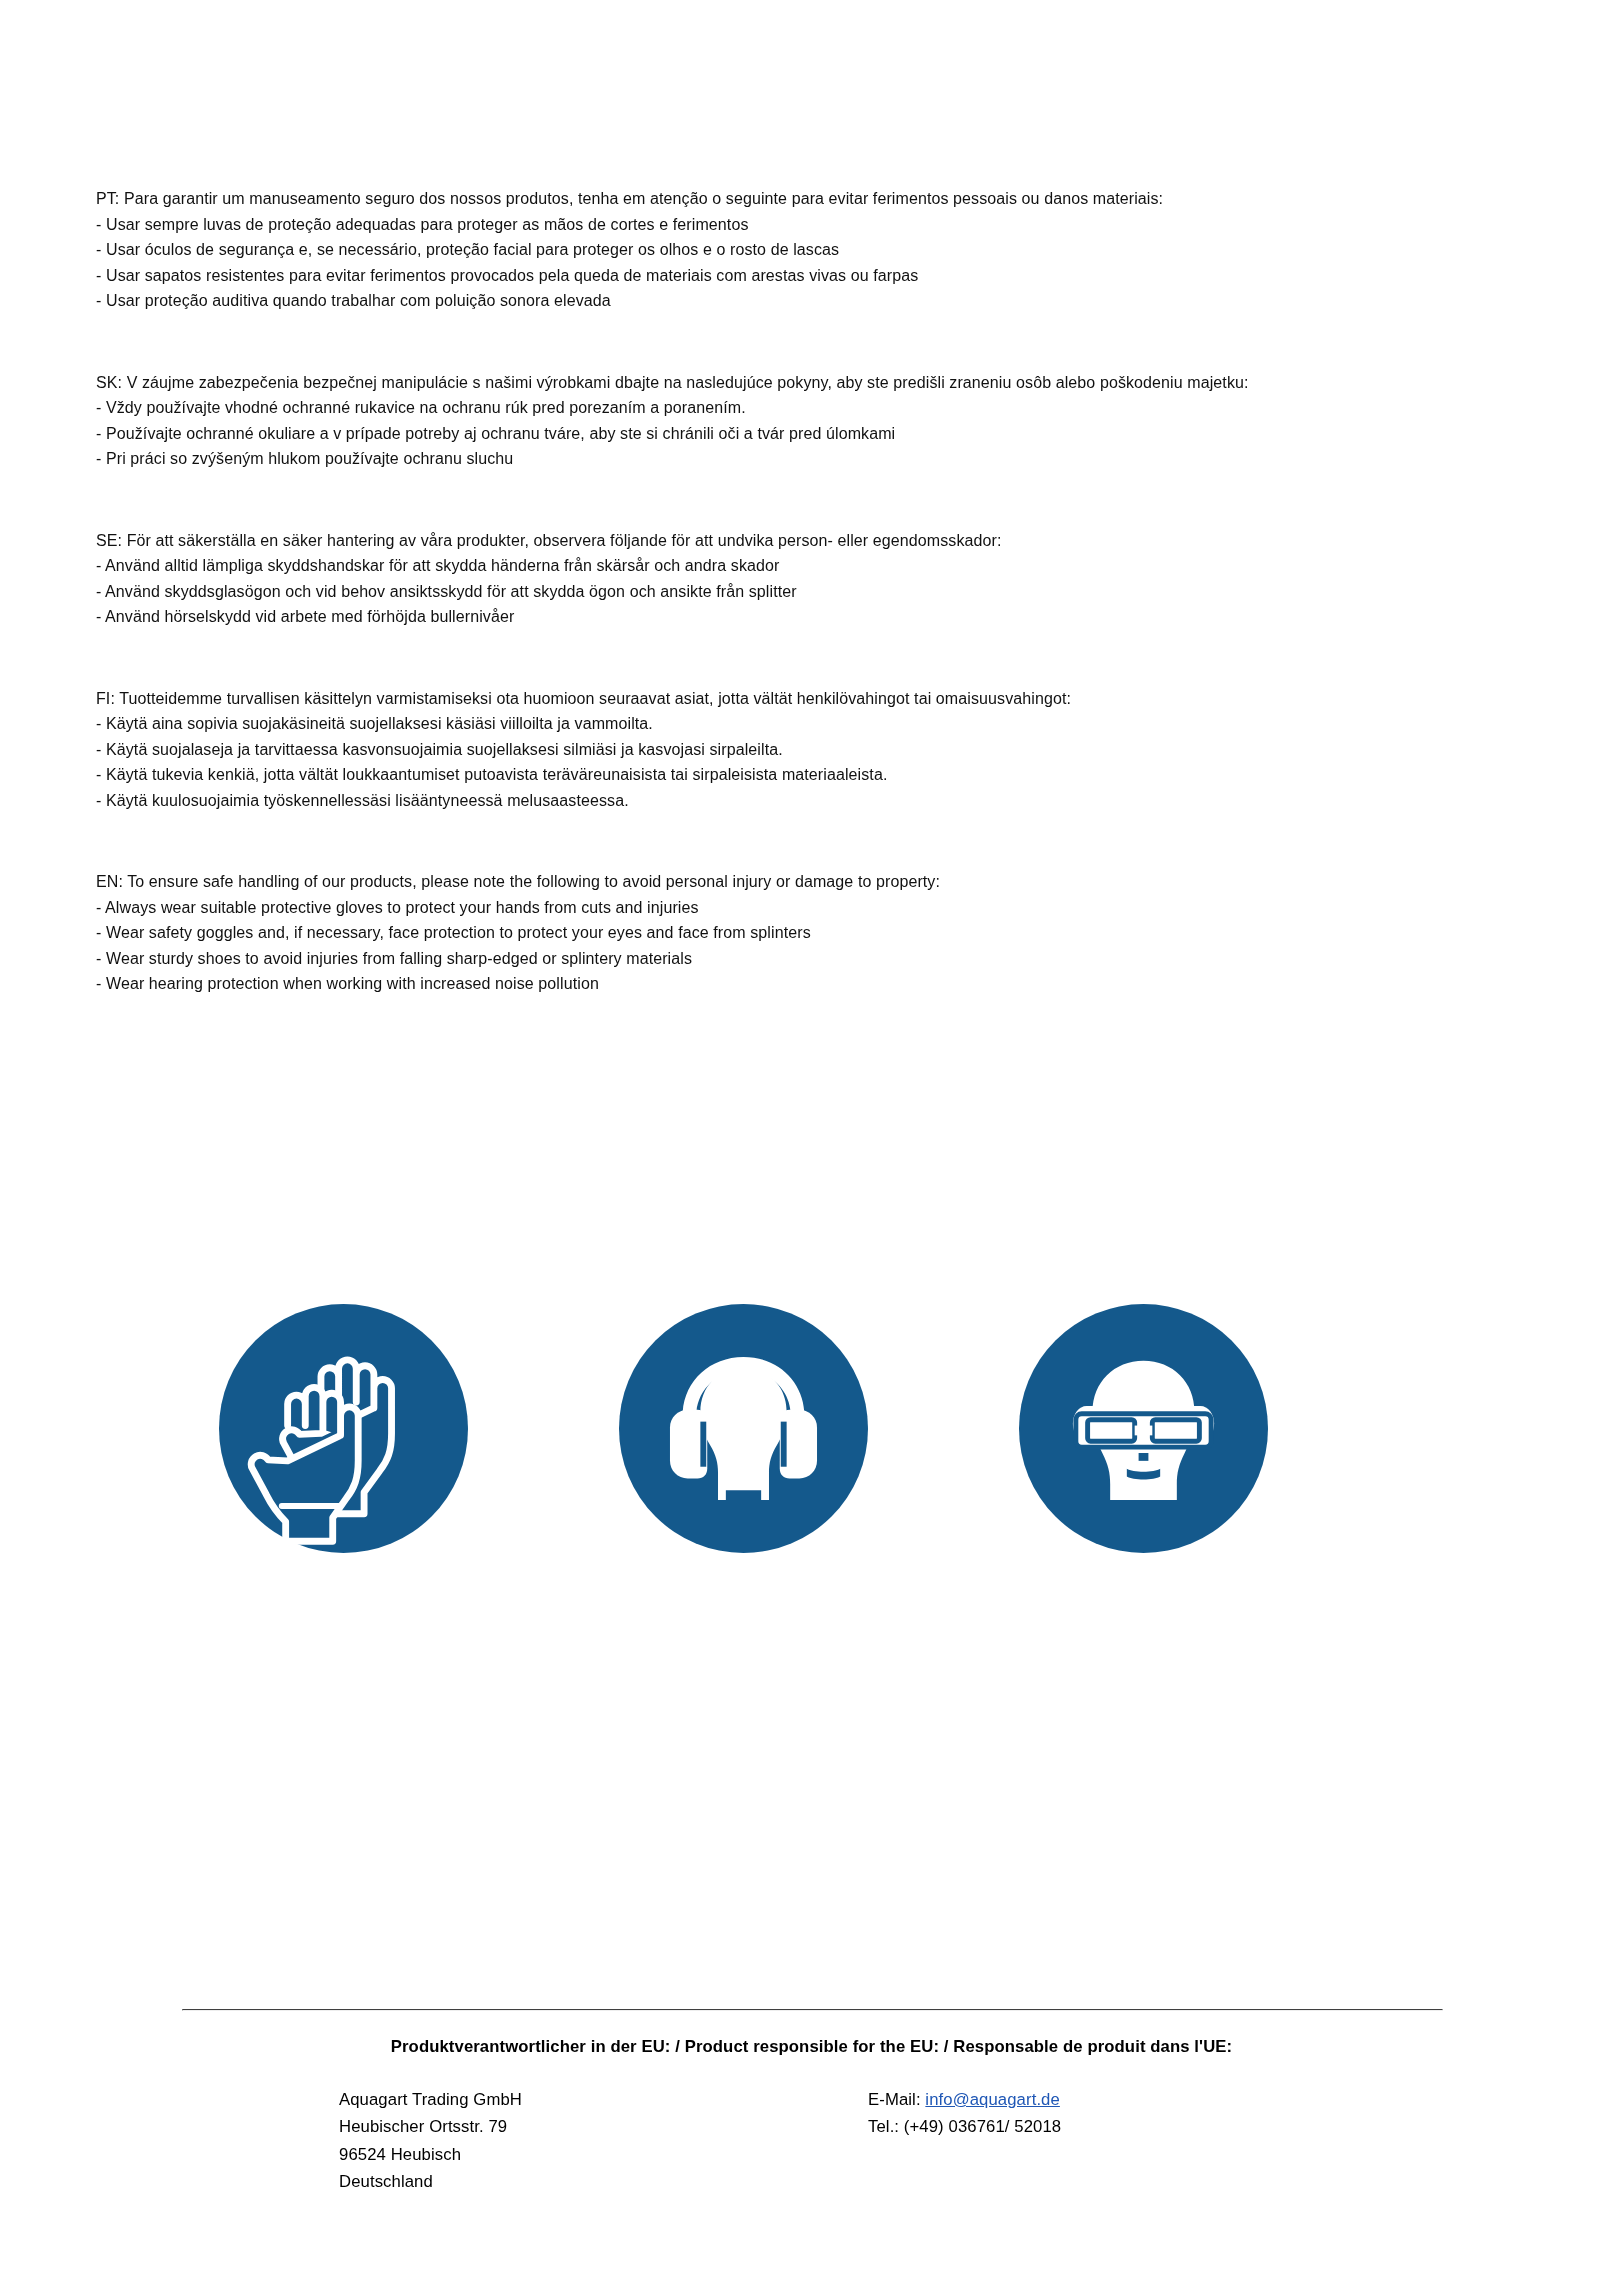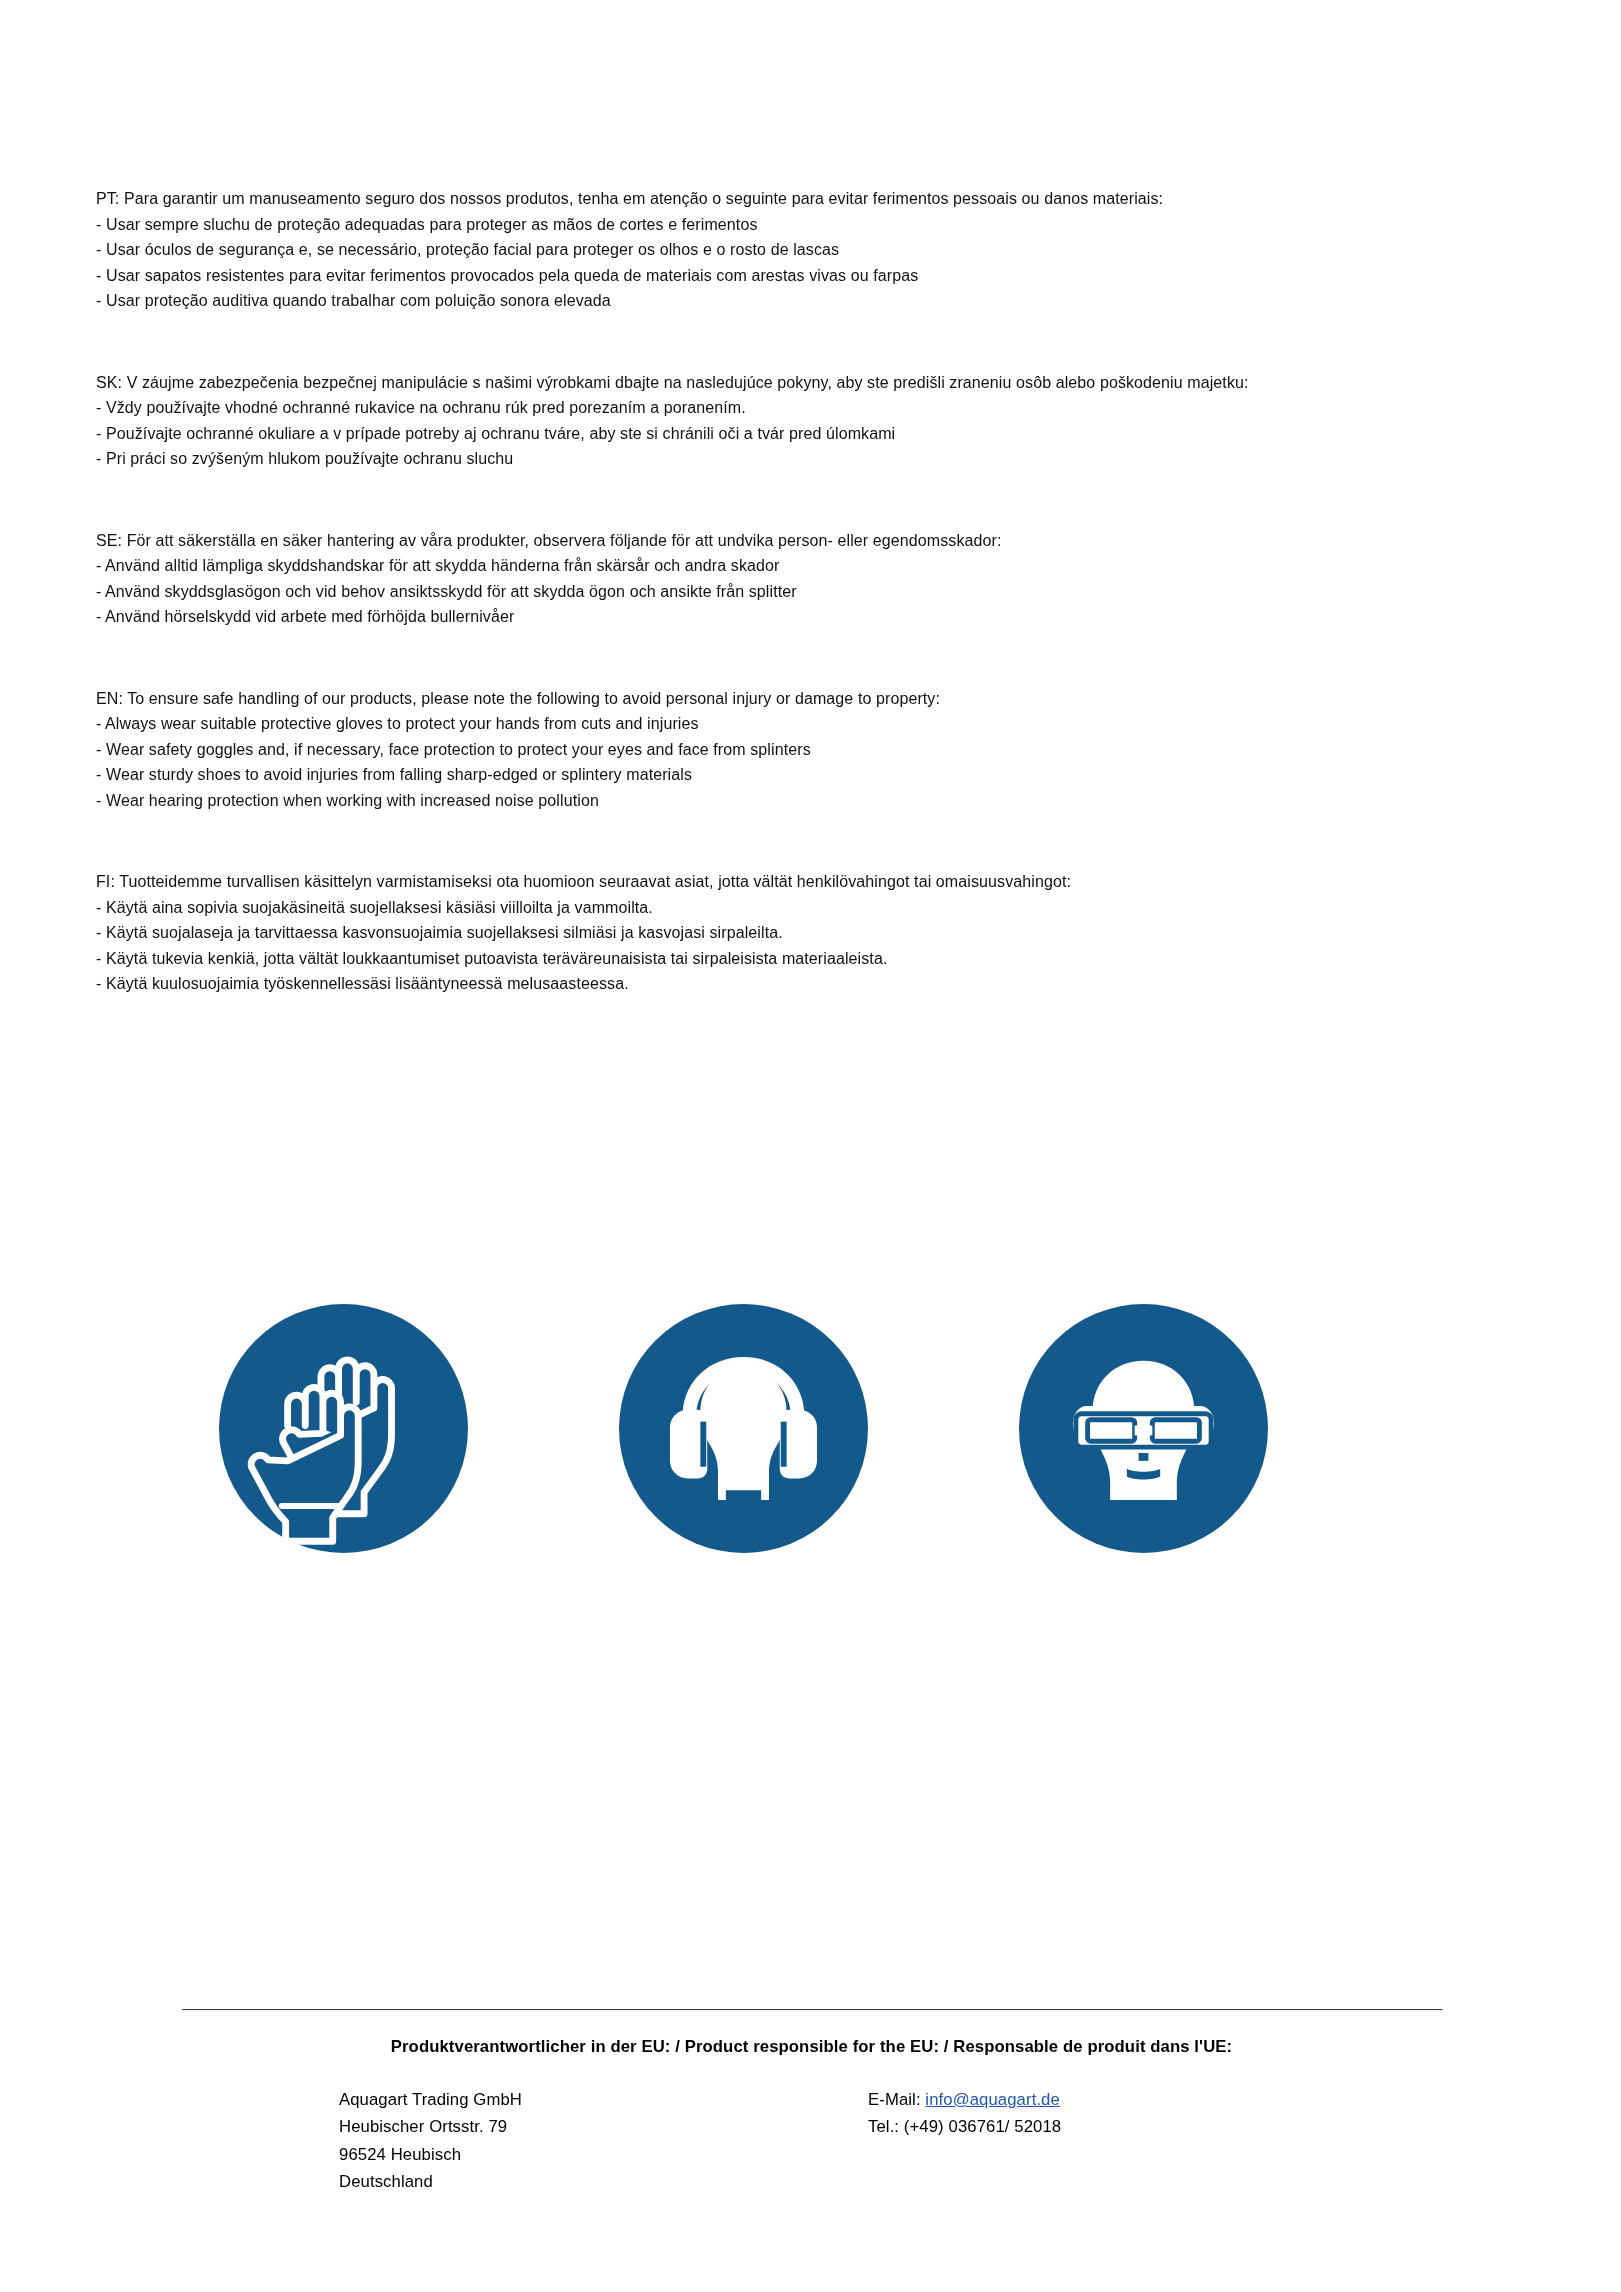--- a/index.html
+++ b/index.html
@@ -95,54 +95,54 @@
 </style>
 </head>
 <body>
 
 <div class="page">
 
   <div class="content">
 
     <div class="lang-block">
       <div class="lang-line">PT: Para garantir um manuseamento seguro dos nossos produtos, tenha em atenção o seguinte para evitar ferimentos pessoais ou danos materiais:</div>
-      <div class="lang-line">- Usar sempre sluchu de proteção adequadas para proteger as mãos de cortes e ferimentos</div>
+      <div class="lang-line">- Usar sempre luvas de proteção adequadas para proteger as mãos de cortes e ferimentos</div>
       <div class="lang-line">- Usar óculos de segurança e, se necessário, proteção facial para proteger os olhos e o rosto de lascas</div>
       <div class="lang-line">- Usar sapatos resistentes para evitar ferimentos provocados pela queda de materiais com arestas vivas ou farpas</div>
       <div class="lang-line">- Usar proteção auditiva quando trabalhar com poluição sonora elevada</div>
     </div>
 
     <div class="lang-block">
       <div class="lang-line">SK:  V záujme zabezpečenia bezpečnej manipulácie s našimi výrobkami dbajte na nasledujúce pokyny, aby ste predišli zraneniu osôb alebo poškodeniu majetku:</div>
       <div class="lang-line">- Vždy používajte vhodné ochranné rukavice na ochranu rúk pred porezaním a poranením.</div>
       <div class="lang-line">- Používajte ochranné okuliare a v prípade potreby aj ochranu tváre, aby ste si chránili oči a tvár pred úlomkami</div>
       <div class="lang-line">- Pri práci so zvýšeným hlukom používajte ochranu sluchu</div>
     </div>
 
     <div class="lang-block">
       <div class="lang-line">SE:  För att säkerställa en säker hantering av våra produkter, observera följande för att undvika person- eller egendomsskador:</div>
       <div class="lang-line">- Använd alltid lämpliga skyddshandskar för att skydda händerna från skärsår och andra skador</div>
       <div class="lang-line">- Använd skyddsglasögon och vid behov ansiktsskydd för att skydda ögon och ansikte från splitter</div>
       <div class="lang-line">- Använd hörselskydd vid arbete med förhöjda bullernivåer</div>
+    </div>
+
+    <div class="lang-block">
+      <div class="lang-line">FI: Tuotteidemme turvallisen käsittelyn varmistamiseksi ota huomioon seuraavat asiat, jotta vältät henkilövahingot tai omaisuusvahingot:</div>
+      <div class="lang-line">- Käytä aina sopivia suojakäsineitä suojellaksesi käsiäsi viilloilta ja vammoilta.</div>
+      <div class="lang-line">- Käytä suojalaseja ja tarvittaessa kasvonsuojaimia suojellaksesi silmiäsi ja kasvojasi sirpaleilta.</div>
+      <div class="lang-line">- Käytä tukevia kenkiä, jotta vältät loukkaantumiset putoavista teräväreunaisista tai sirpaleisista materiaaleista.</div>
+      <div class="lang-line">- Käytä kuulosuojaimia työskennellessäsi lisääntyneessä melusaasteessa.</div>
     </div>
 
     <div class="lang-block">
       <div class="lang-line">EN: To ensure safe handling of our products, please note the following to avoid personal injury or damage to property:</div>
       <div class="lang-line">- Always wear suitable protective gloves to protect your hands from cuts and injuries</div>
       <div class="lang-line">- Wear safety goggles and, if necessary, face protection to protect your eyes and face from splinters</div>
       <div class="lang-line">- Wear sturdy shoes to avoid injuries from falling sharp-edged or splintery materials</div>
       <div class="lang-line">- Wear hearing protection when working with increased noise pollution</div>
-    </div>
-
-    <div class="lang-block">
-      <div class="lang-line">FI: Tuotteidemme turvallisen käsittelyn varmistamiseksi ota huomioon seuraavat asiat, jotta vältät henkilövahingot tai omaisuusvahingot:</div>
-      <div class="lang-line">- Käytä aina sopivia suojakäsineitä suojellaksesi käsiäsi viilloilta ja vammoilta.</div>
-      <div class="lang-line">- Käytä suojalaseja ja tarvittaessa kasvonsuojaimia suojellaksesi silmiäsi ja kasvojasi sirpaleilta.</div>
-      <div class="lang-line">- Käytä tukevia kenkiä, jotta vältät loukkaantumiset putoavista teräväreunaisista tai sirpaleisista materiaaleista.</div>
-      <div class="lang-line">- Käytä kuulosuojaimia työskennellessäsi lisääntyneessä melusaasteessa.</div>
     </div>
 
   </div>
 
   <div class="pictograms">
 
     <svg class="picto" viewBox="0 0 254 254" aria-hidden="true">
       <circle cx="127" cy="127" r="127" fill="#14598c"></circle>
       <g fill="none" stroke="#ffffff" stroke-width="7" stroke-linecap="round" stroke-linejoin="round">
 

